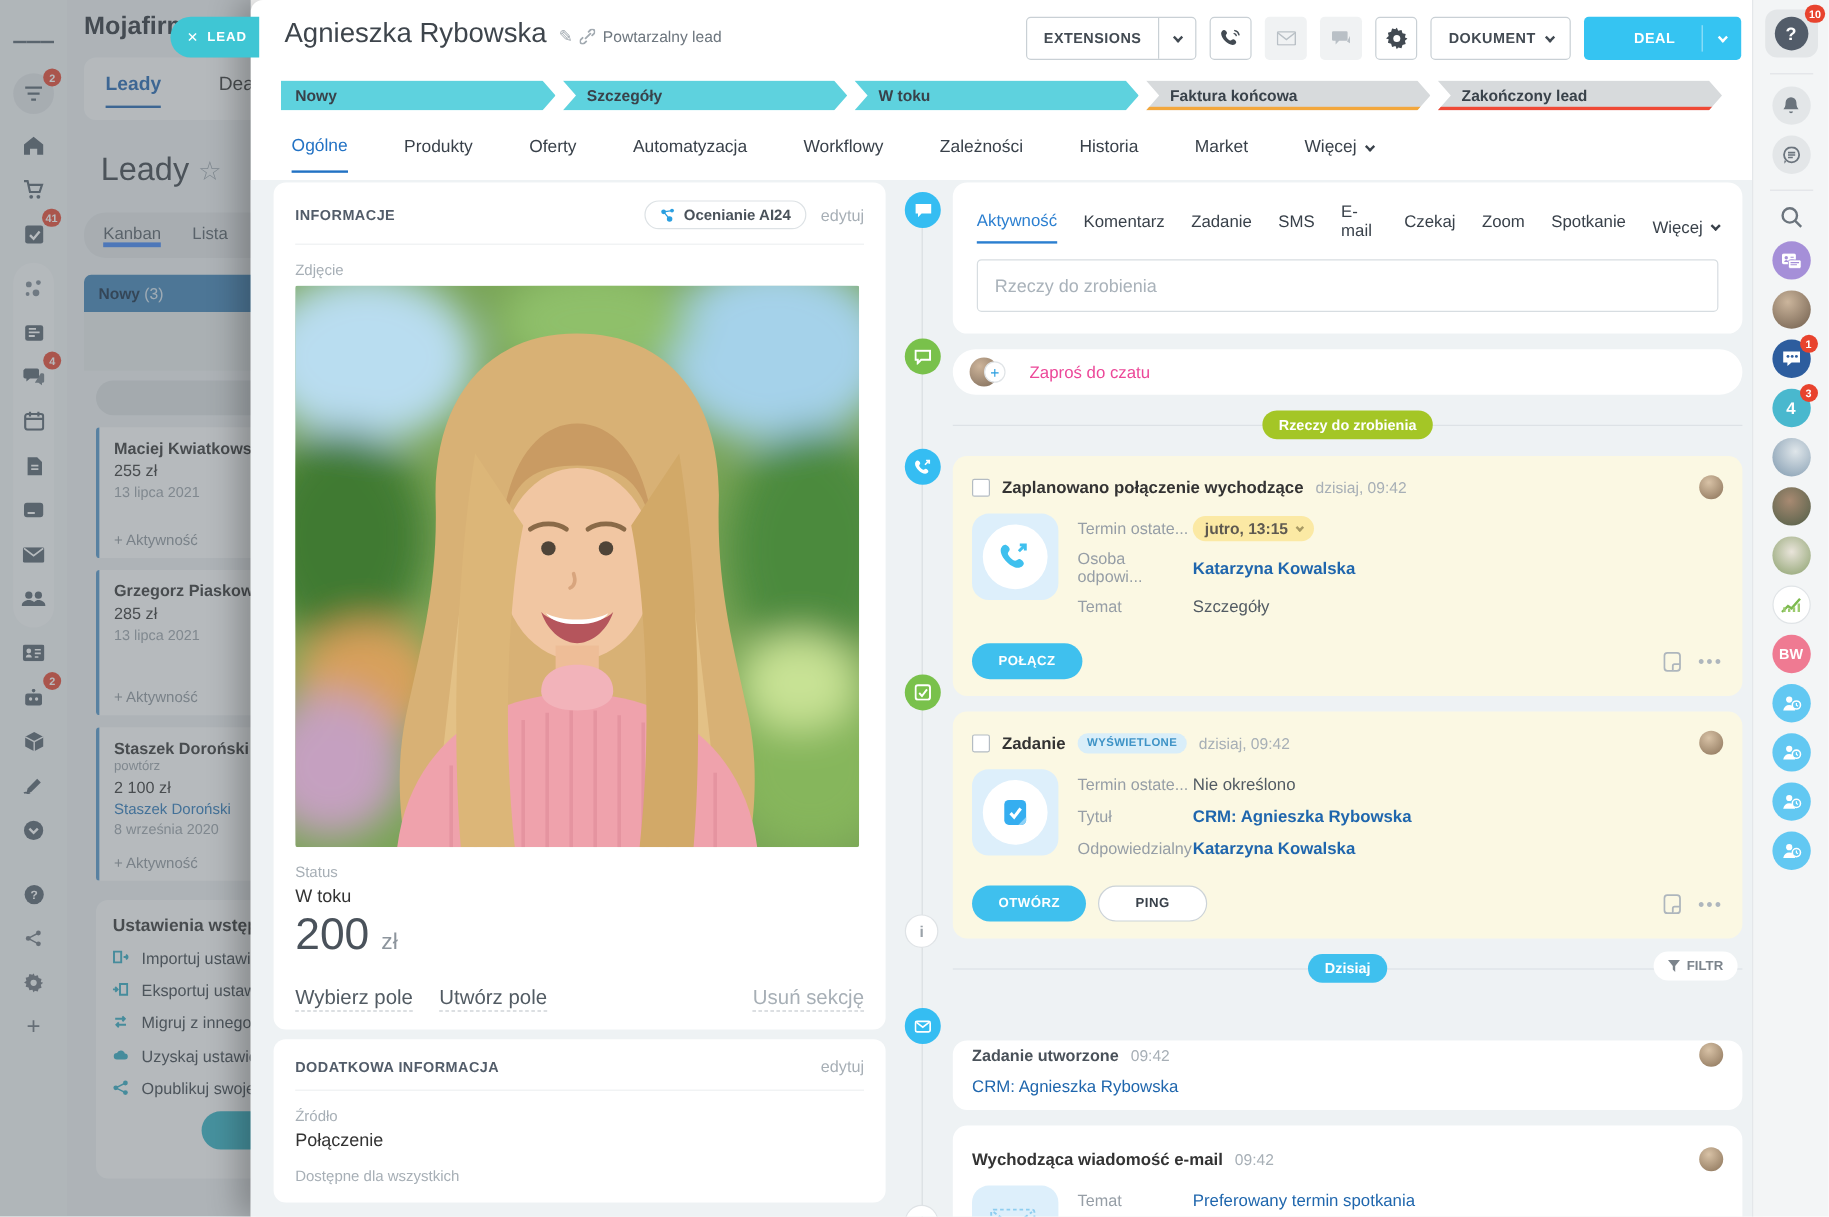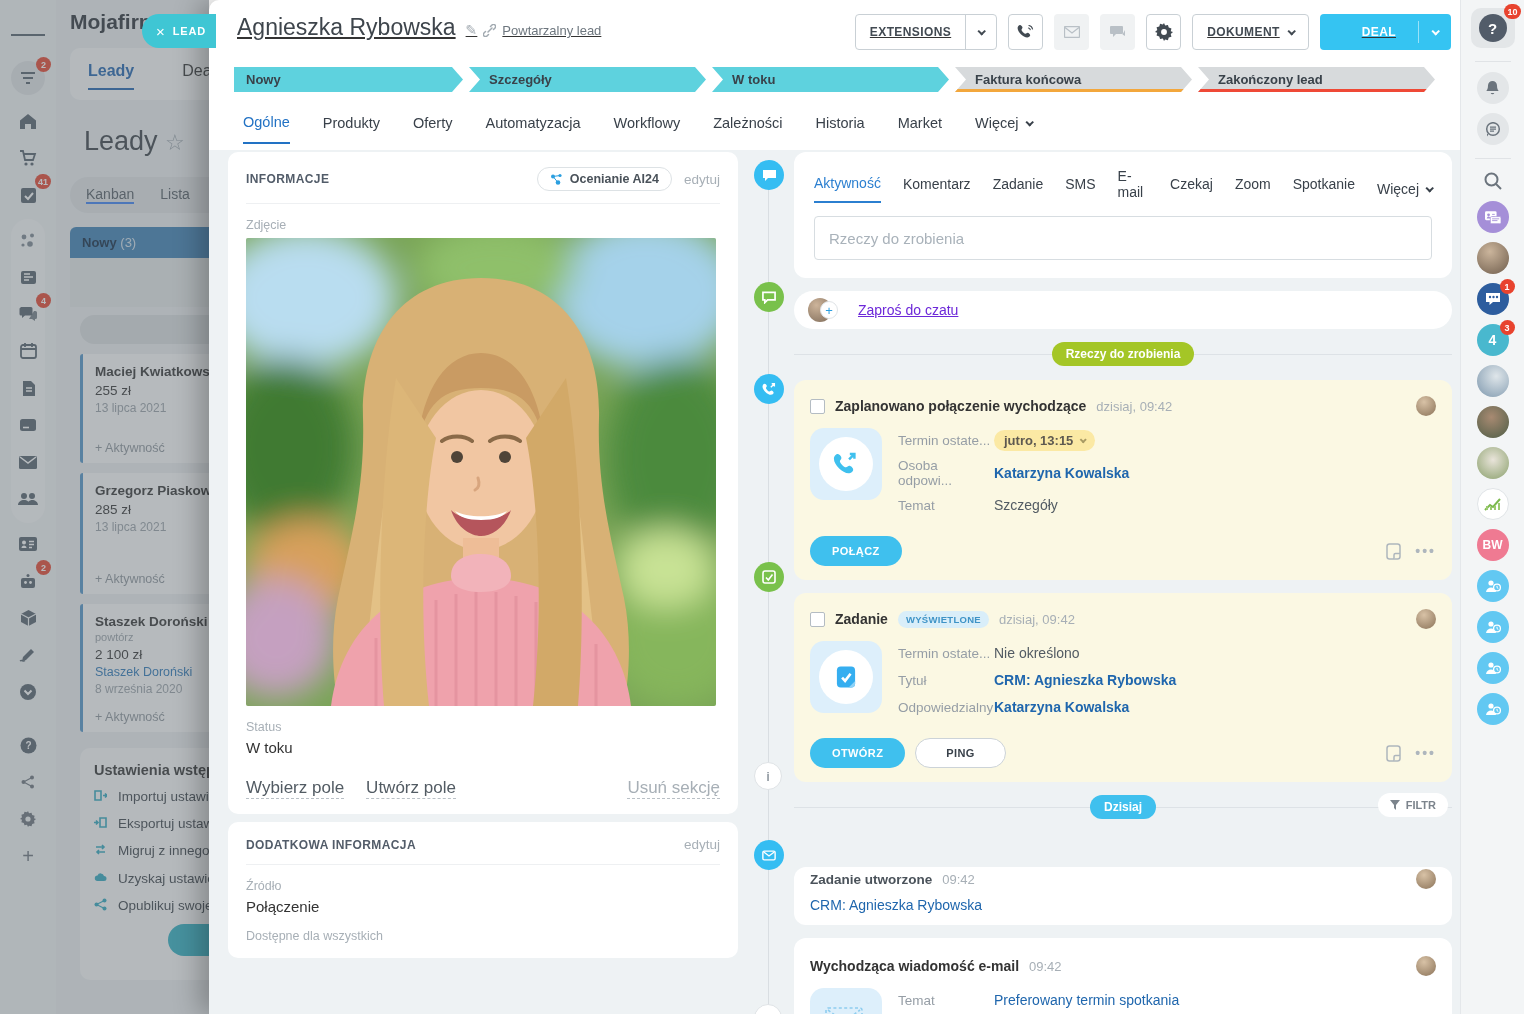--- a/index.html
+++ b/index.html
@@ -15,21 +15,21 @@
   .badge{position:absolute;top:-4px;right:-6px;background:#e8432e;color:#fff;font-size:9px;font-weight:bold;min-width:15px;height:15px;border-radius:8px;display:flex;align-items:center;justify-content:center;padding:0 3px;}
   .lr-circle{background:#e2e6e8;border-radius:50%;width:34px;height:34px;}
   .bd-page{position:absolute;left:56px;top:0;width:400px;height:1014px;padding:10px 0 0 14px;}
   .bd-logo{font-size:21px;font-weight:bold;color:#2c3038;margin-bottom:14px;}
   .bd-tabs{background:#fbfcfc;border-radius:10px;padding:14px 18px 10px;display:flex;gap:48px;width:330px;}
   .bd-tab{font-size:16px;color:#333;position:relative;}
   .bd-tab.active{color:#1e63b0;font-weight:bold;border-bottom:2px solid #1e63b0;padding-bottom:8px;}
   .bd-title{font-size:27px;color:#3a4046;margin:26px 0 20px 14px;}
   .bd-title .star{color:#9aa2aa;font-size:22px;}
   .bd-views{background:#e3e6e8;border-radius:18px;padding:9px 16px;display:flex;gap:26px;color:#535c64;font-size:14px;width:330px;}
-  .bd-views .v.active{border-bottom:2px solid #3b82f6;}
+  .bd-views .v.active{border-bottom:4px solid #3b82f6;}
   .bd-col{margin-top:14px;width:330px;}
   .bd-colhead{background:#3c80b6;border-radius:6px 6px 0 0;padding:8px 12px;font-size:13px;color:#0e2742;font-weight:bold;}
   .bd-colhead .cnt{font-weight:normal;color:#d3e2ee;}
   .bd-sum{background:#e8eaeb;text-align:right;font-size:27px;color:#6e767d;padding:10px 40px 8px 0;}
   .bd-quick{background:#dcdfe1;border-radius:16px;margin:8px 10px;padding:7px 0;text-align:center;color:#555e66;font-size:13px;width:310px;}
   .bd-card{background:#fdfdfd;border-left:3px solid #5194c9;border-radius:3px;margin:10px 10px 0;padding:10px 12px 8px;width:310px;}
   .bd-card .nm{font-weight:bold;font-size:13.5px;color:#333;}
   .bd-card .sub{font-size:11px;color:#9aa2a9;margin-top:2px;}
   .bd-card .am{font-size:13.5px;color:#333;margin-top:4px;}
   .bd-card .lk{font-size:12.5px;color:#2a77b9;margin-top:3px;}
@@ -40,21 +40,21 @@
   .bd-sitem{display:flex;gap:10px;font-size:13.5px;color:#3c434a;margin-bottom:9px;line-height:1.35;}
   .bd-sitem .si{color:#2fa8c0;flex:0 0 14px;padding-top:1px;}
   .bd-konfig{background:#2fb1c5;color:#fff;font-size:12px;font-weight:bold;border-radius:17px;padding:9px 26px;width:150px;text-align:center;margin:8px 0 10px 74px;letter-spacing:.5px;}
   .bd-printer{display:flex;justify-content:center;color:#9aa2a9;margin-top:6px;}
   .dim{position:absolute;left:0;top:0;width:209px;height:1014px;background:rgba(99,107,114,.46);z-index:5;}
   
   .panel{position:absolute;left:209px;top:0;width:1251px;height:1014px;background:#fff;border-radius:10px 0 0 0;box-shadow:-10px 0 26px rgba(0,0,0,.25);z-index:10;}
   .lead-pill{position:absolute;left:142px;top:14px;height:34px;z-index:20;background:#3fc6d4;border-radius:17px 0 0 17px;display:flex;align-items:center;color:#fff;padding:0 10px 0 14px;gap:8px;}
   .lead-pill .x{font-size:15px;line-height:1;}
   .lead-pill .lb{font-size:11px;font-weight:bold;letter-spacing:.8px;}
-  .p-head{display:flex;align-items:flex-start;padding:14px 9px 0 28px;text-decoration:underline;}
+  .p-head{display:flex;align-items:flex-start;padding:14px 9px 0 28px;}
   .p-title{font-size:23px;color:#3e454c;}
   .t-icons{display:flex;align-items:center;gap:6px;margin:8px 0 0 10px;color:#a2aab1;}
   .p-sub{font-size:13px;color:#6d767e;margin:9px 0 0 6px;}
   .h-actions{margin-left:auto;display:flex;align-items:center;gap:11px;}
   .btn{height:36px;border:1px solid #c9d0d5;border-radius:4px;background:#fff;display:flex;align-items:center;justify-content:center;color:#424a52;font-size:12px;font-weight:bold;letter-spacing:.4px;}
   .btn.split .sep{width:1px;height:100%;background:#c9d0d5;margin:0 0;}
   .btn .pad{padding:0 14px;display:flex;align-items:center;gap:8px;height:100%;}
   .btn.icon36{width:35px;padding:0;}
   .btn.flat{border:none;background:#f0f2f3;color:#b9c0c6;}
   .btn.deal{background:#35c4f2;border:none;color:#fff;padding-left:20px;}
@@ -63,21 +63,21 @@
   
   .stages{display:flex;gap:6px;margin:17px 25px 0 25px;}
   .stage{flex:1;height:25px;position:relative;display:flex;align-items:center;padding-left:12px;font-size:13px;font-weight:bold;color:#39424a;clip-path:polygon(0 0,calc(100% - 11px) 0,100% 50%,calc(100% - 11px) 100%,0 100%);}
   .stage.notch{clip-path:polygon(0 0,calc(100% - 11px) 0,100% 50%,calc(100% - 11px) 100%,0 100%,11px 50%);padding-left:20px;}
   .stage.done{background:#5ed2de;}
   .stage.todo{background:#d7dadc;}
   .stage .ul{position:absolute;left:0;right:0;bottom:0;height:3px;}
   .ul.orange{background:#f3a73c;}
   .ul.red{background:#ef4936;}
   
-  .p-tabs{display:flex;align-items:center;gap:33px;padding:22px 0 0 34px;font-size:14.5px;color:#39414a;}
+  .p-tabs{display:flex;align-items:center;gap:47px;padding:22px 0 0 34px;font-size:14.5px;color:#39414a;}
   .p-tab{padding-bottom:12px;cursor:pointer;display:flex;align-items:center;gap:7px;}
   .p-tab.active{color:#2272c4;border-bottom:2px solid #2272c4;font-weight:normal;}
   
   .p-body{position:absolute;left:0;right:0;top:150px;bottom:0;background:#eef2f4;overflow:hidden;display:flex;padding:2px 8px 0 19px;gap:8px;}
   .col-left{width:510px;flex:0 0 510px;border-radius:22px;}
   .card{background:#fff;border-radius:10px;padding:15px 18px;}
   .card + .card{margin-top:8px;}
   .c-head{display:flex;align-items:center;border-bottom:1px solid #eef0f2;padding-bottom:12px;}
   .c-title{font-size:12px;font-weight:bold;color:#525c69;letter-spacing:.4px;}
   .ai-pill{margin-left:auto;border:1px solid #dde2e5;border-radius:14px;padding:4px 12px;display:flex;align-items:center;gap:7px;font-size:12.5px;font-weight:bold;color:#4a525a;}
@@ -105,21 +105,21 @@
   .a-card.yellow{background:#fbf8e3;}
   .composer-tabs{display:flex;align-items:center;gap:22px;padding:16px 20px 0;font-size:14px;color:#39414a;}
   .composer-tabs .at{padding-bottom:10px;}
   .composer-tabs .at.active{color:#2b7fd0;border-bottom:2px solid #2b7fd0;}
   .composer-tabs .more{margin-left:auto;display:flex;align-items:center;gap:7px;color:#39414a;}
   .todo-input{margin:6px 20px 18px;height:44px;border:1px solid #d7dde1;border-radius:4px;width:calc(100% - 40px);padding:0 14px;font-size:15px;color:#333;background:#fff;}
   .todo-input::placeholder{color:#a9b2ba;}
   .invite{background:#fff;border-radius:22px;height:38px;display:flex;align-items:center;padding:0 14px;margin-bottom:13px;position:relative;}
   .invite .avx{width:24px;height:24px;border-radius:50%;background:radial-gradient(circle at 35% 30%,#cdb49a,#7d6a58);position:relative;flex:0 0 24px;}
   .invite .plus{position:absolute;left:26px;width:18px;height:18px;border-radius:50%;background:#fff;border:1px solid #e0e4e7;color:#2b9fe0;font-size:13px;display:flex;align-items:center;justify-content:center;}
-  .invite .txt{margin-left:26px;color:#6d28d9;font-size:14px;text-decoration:underline;}
+  .invite .txt{margin-left:26px;color:#ec4899;font-size:14px;}
   .divider{position:relative;height:24px;margin:2px 0 14px;display:flex;align-items:center;justify-content:center;}
   .divider::before{content:"";position:absolute;left:0;right:0;top:50%;height:1px;background:#dde2e6;}
   .pill{position:relative;z-index:1;color:#fff;font-size:12px;font-weight:bold;border-radius:13px;padding:5px 14px;}
   .pill.green{background:#a4c626;}
   .pill.blue{background:#3fc0ee;}
   .filtr{position:absolute;right:4px;top:-2px;background:#fff;border-radius:15px;padding:6px 12px;font-size:11px;font-weight:bold;color:#7c848c;display:flex;align-items:center;gap:6px;z-index:2;}
   .ac-head{display:flex;align-items:center;gap:10px;padding:16px 16px 0;}
   .cbx{width:15px;height:15px;border:1px solid #b4bcc3;border-radius:2px;background:#fff;flex:0 0 15px;}
   .ac-title{font-size:14px;font-weight:bold;color:#333;}
   .ac-time{font-size:13px;color:#a7afb6;text-align:right;}
@@ -556,20 +556,24 @@
             <path d="M205 338c0-14 12-22 30-22s30 8 30 22c0 10-12 16-30 16s-30-6-30-16z" fill="#f2b3ba"></path>
             <g stroke="#e28f9c" stroke-width="3" opacity=".7">
               <path d="M130 400v68M150 382v86M170 370v98M190 362v106M210 356v112M230 354v114M250 354v114M270 358v110M290 364v104M310 374v94M330 388v80M350 406v62"></path>
             </g>
             <path d="M150 140c-15 90-20 230-12 328h45c-12-110-3-220 7-268z" fill="#dcb678"></path>
             <path d="M320 140c15 90 20 230 12 328h-45c12-110 3-220-7-268z" fill="#d2a968"></path>
           </svg>
         </div>
         <div class="f-label">Status</div>
         <div class="f-value">W toku</div>
+        <div class="amount">
+          <span class="num">200</span>
+          <span class="cur">zł</span>
+        </div>
         <div class="links-row">
           <span class="dashed">Wybierz pole</span>
           <span class="gap"></span>
           <span class="dashed">Utwórz pole</span>
           <span class="dashed gray right">Usuń sekcję</span>
         </div>
       </div>
 
       <div class="card">
         <div class="c-head">

